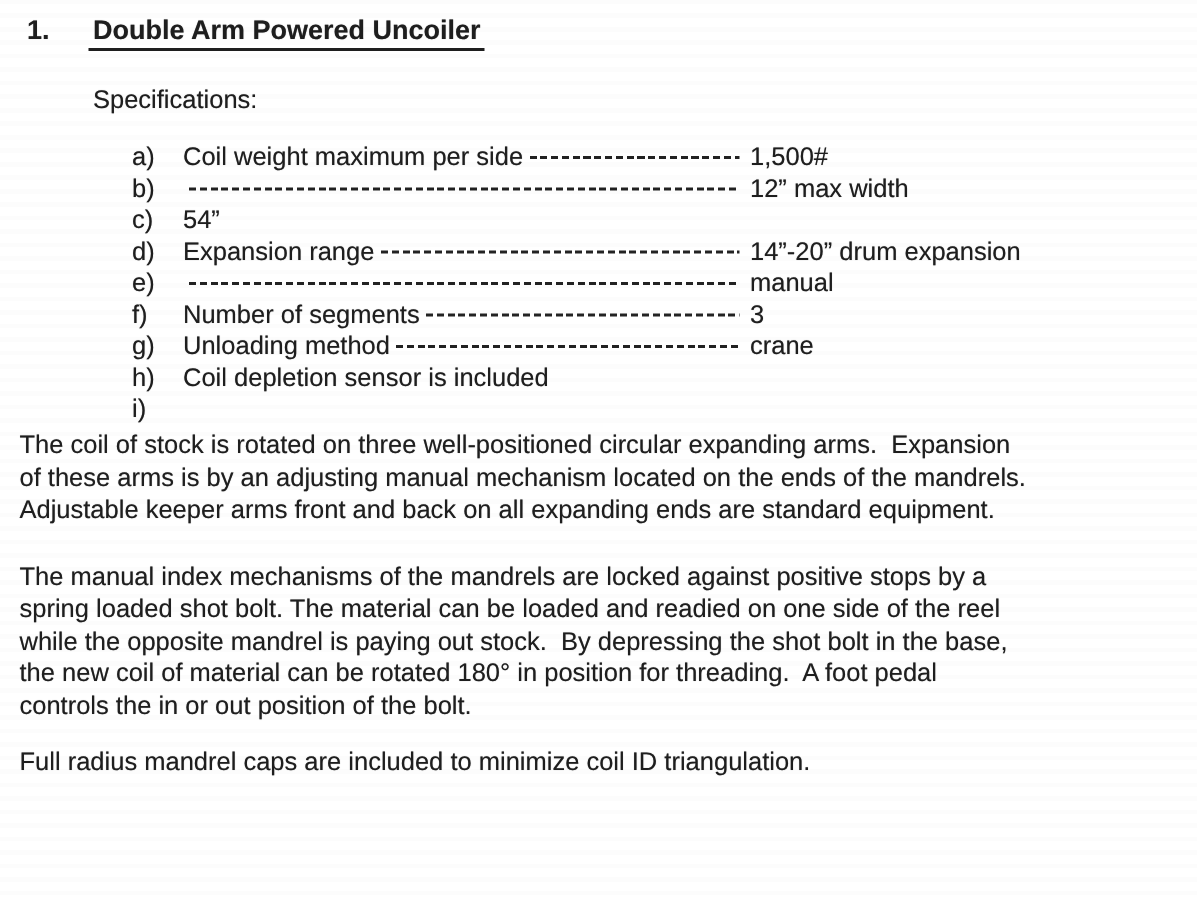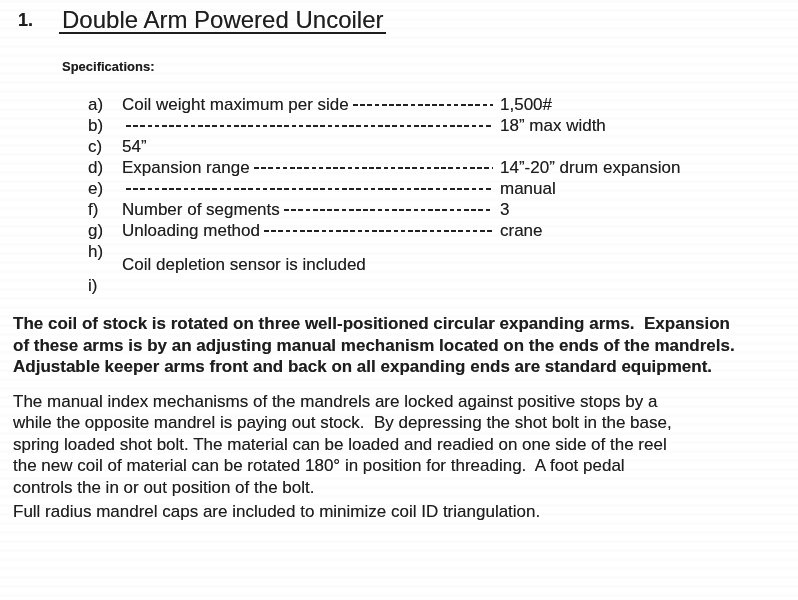--- a/index.html
+++ b/index.html
@@ -31,32 +31,32 @@
   }
   .doc-number {
     margin-left: 18px;
     width: 44px;
     font-weight: bold;
     font-size: 18px;
     flex: none;
   }
   .doc-title {
     display: inline-block;
-    font-weight: normal;
-    font-size: 24px;
+    font-weight: bold;
+    font-size: 18px;
     border-bottom: 2.5px solid #1e1e1e;
     padding: 0 3px 2px 3px;
     margin-left: -3px;
   }
 
   
   .specs-heading {
     margin: 22px 0 12px 62px;
-    font-weight: bold;
-    font-size: 13px;
+    font-weight: normal;
+    font-size: 17px;
     line-height: 22px;
   }
 
   
   .spec-list {
     margin-top: 16px;
   }
   .spec-row {
     display: flex;
     margin-left: 88px;
@@ -67,21 +67,20 @@
     width: 34px;
     flex: none;
   }
   .spec-body {
     display: flex;
     width: 378px;
     flex: none;
   }
   .spec-body.no-leader {
     width: auto;
-    margin-top: 13px;
   }
   .spec-label {
     flex: none;
   }
   .dash-leader {
     flex: 1;
     height: 2.2px;
     margin: 10px 7px 0 4px;
     background: repeating-linear-gradient(to right,
       #222 0px, #222 4.7px,
@@ -89,23 +88,23 @@
   }
   .spec-value {
     flex: none;
   }
 
   
   .paragraph {
     margin-left: 13px;
     line-height: 21.5px;
   }
-  .p1 { margin-top: 17px; font-weight: bold; }
-  .p2 { margin-top: 13px; }
-  .p3 { margin-top: 3px; }
+  .p1 { margin-top: 3px; }
+  .p2 { margin-top: 23px; }
+  .p3 { margin-top: 16px; }
   .para-line { white-space: pre; }
 </style>
 </head>
 <body>
 
 <div class="page">
 
   <div class="title-row">
     <span class="doc-number">1.</span>
     <span class="doc-title">Double Arm Powered Uncoiler</span>
@@ -122,21 +121,21 @@
         <span class="dash-leader"></span>
       </span>
       <span class="spec-value">1,500#</span>
     </div>
 
     <div class="spec-row">
       <span class="spec-letter">b)</span>
       <span class="spec-body">
         <span class="dash-leader"></span>
       </span>
-      <span class="spec-value">18” max width</span>
+      <span class="spec-value">12” max width</span>
     </div>
 
     <div class="spec-row">
       <span class="spec-letter">c)</span>
       <span class="spec-value">54”</span>
     </div>
 
     <div class="spec-row">
       <span class="spec-letter">d)</span>
       <span class="spec-body">
@@ -186,22 +185,22 @@
   </div>
 
   <div class="paragraph p1">
     <div class="para-line">The coil of stock is rotated on three well-positioned circular expanding arms.  Expansion</div>
     <div class="para-line">of these arms is by an adjusting manual mechanism located on the ends of the mandrels.</div>
     <div class="para-line">Adjustable keeper arms front and back on all expanding ends are standard equipment.</div>
   </div>
 
   <div class="paragraph p2">
     <div class="para-line">The manual index mechanisms of the mandrels are locked against positive stops by a</div>
+    <div class="para-line">spring loaded shot bolt. The material can be loaded and readied on one side of the reel</div>
     <div class="para-line">while the opposite mandrel is paying out stock.  By depressing the shot bolt in the base,</div>
-    <div class="para-line">spring loaded shot bolt. The material can be loaded and readied on one side of the reel</div>
     <div class="para-line">the new coil of material can be rotated 180° in position for threading.  A foot pedal</div>
     <div class="para-line">controls the in or out position of the bolt.</div>
   </div>
 
   <div class="paragraph p3">
     <div class="para-line">Full radius mandrel caps are included to minimize coil ID triangulation.</div>
   </div>
 
 </div>
 

